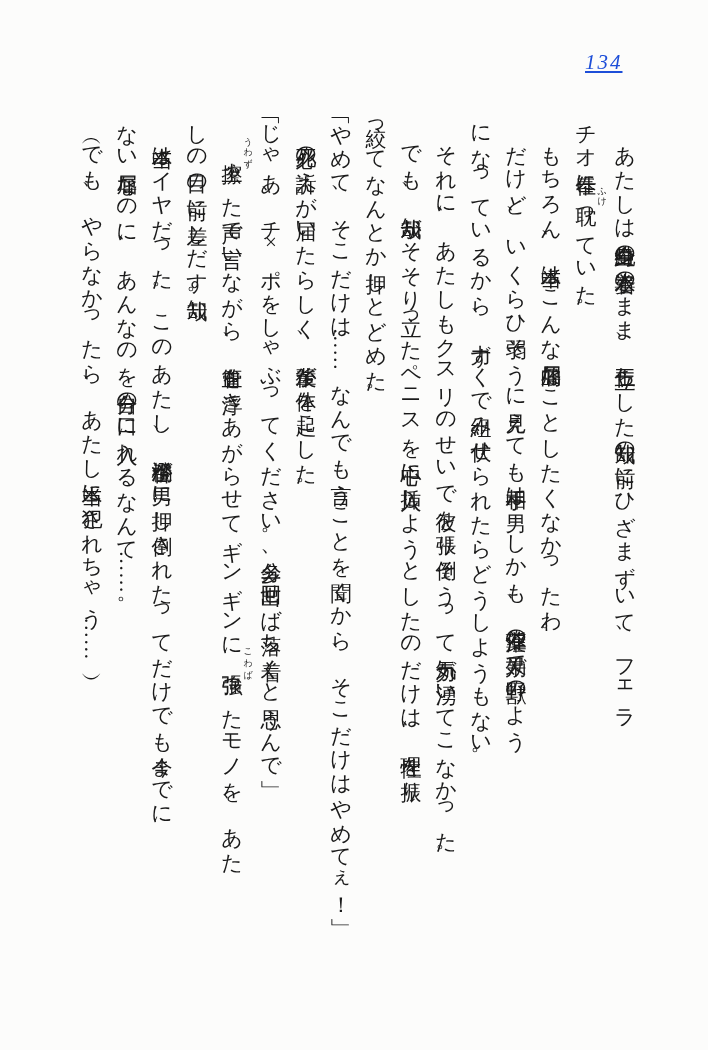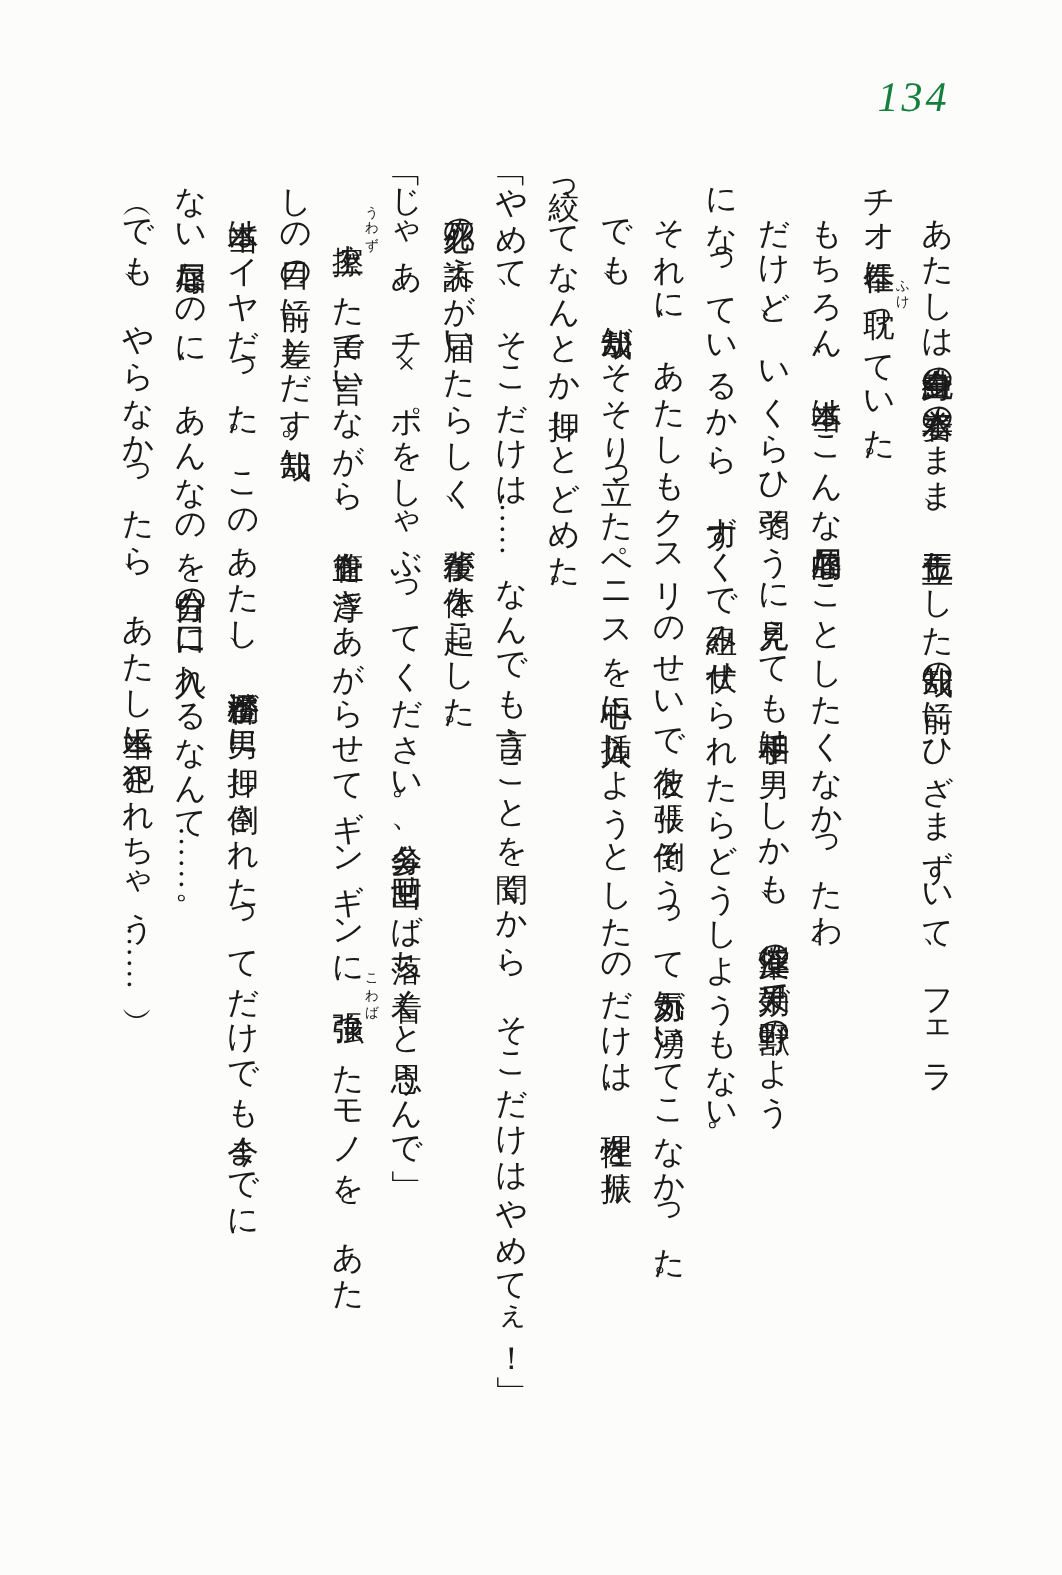--- a/index.html
+++ b/index.html
@@ -16,24 +16,25 @@
     color: #1a1a1a;
   }
   .page {
     position: absolute;
     inset: 0;
   }
   .page-number {
     position: absolute;
     top: 50px;
     left: 585px;
-    font-size: 28px;
+    font-size: 21px;
     font-style: italic;
     letter-spacing: 2px;
-    color: #15803d;
+    color: #1d4ed8;
+    text-decoration: underline;
   }
   .text-block {
     position: absolute;
     top: 110px;
     right: 66px;
     height: 810px;
     writing-mode: vertical-rl;
     text-orientation: mixed;
     font-size: 21px;
     line-height: 35px;

